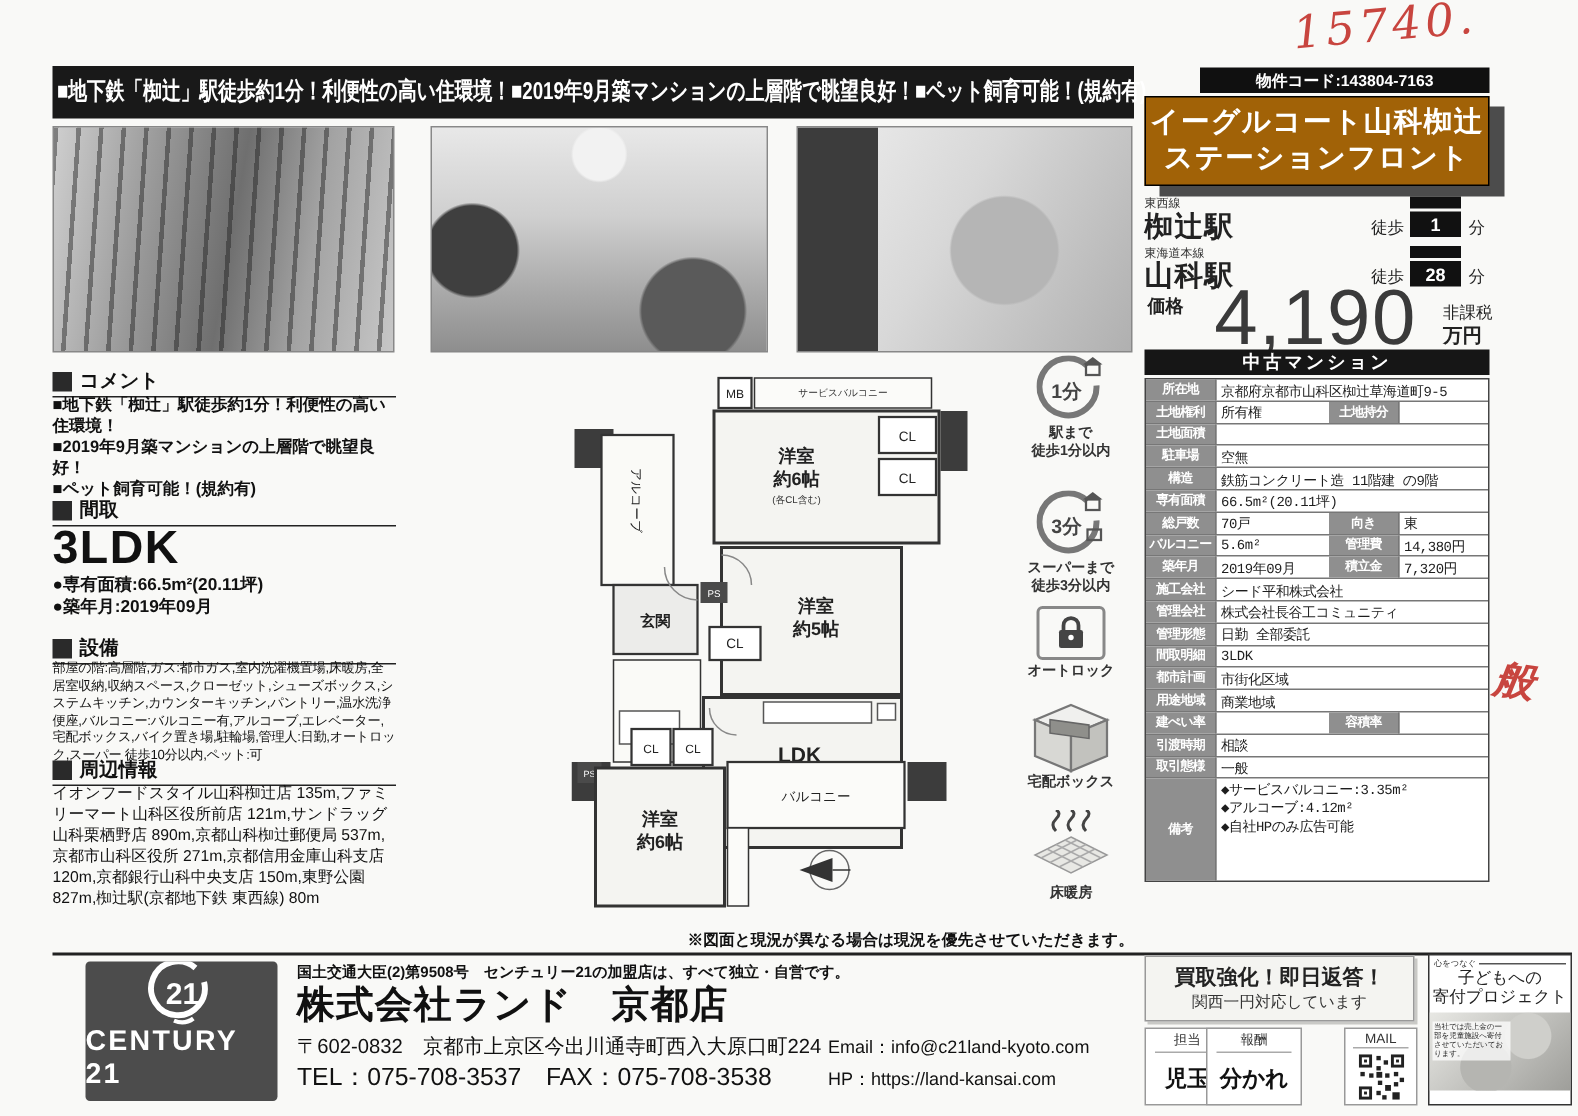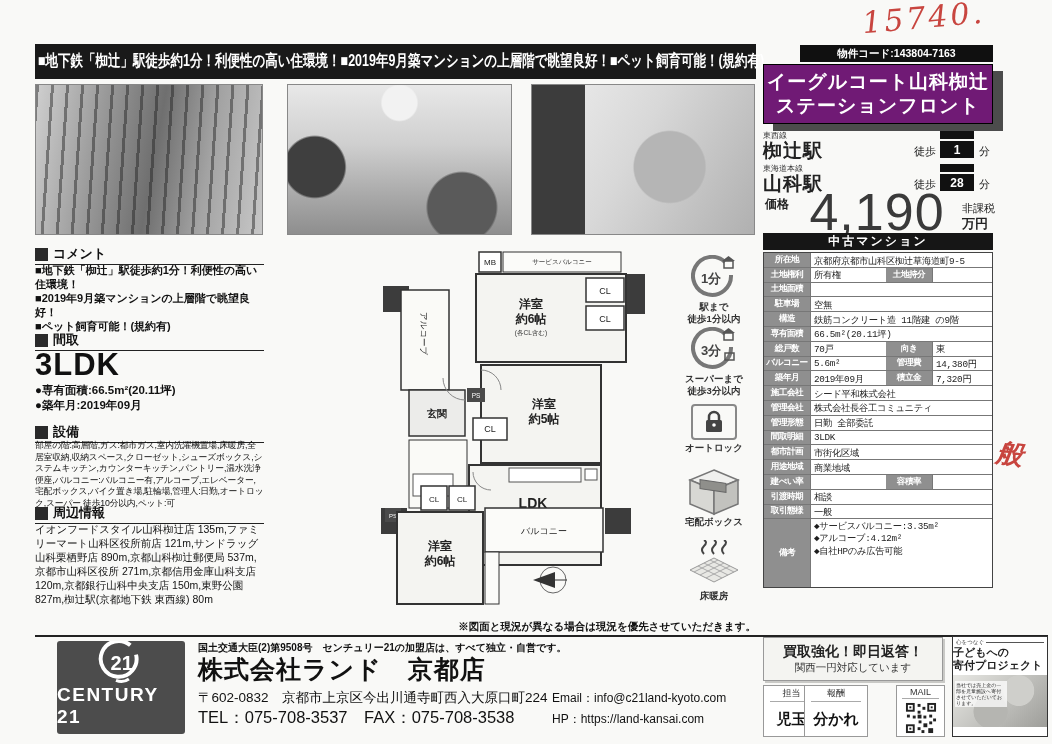--- a/index.html
+++ b/index.html
@@ -32,21 +32,21 @@
       linear-gradient(to bottom,#e8e8e4 0%,#cfcfcb 40%,#a8a8a4 75%,#8e8e8a 100%);}
   .photo3 { left:531px; width:224px;
     background:
       linear-gradient(to right,#3c3c38 0 24%, rgba(0,0,0,0) 24%),
       radial-gradient(circle at 62% 55%, #b5b5b1 0 22%, rgba(0,0,0,0) 23%),
       linear-gradient(120deg,#efefeb 0%,#d8d8d4 45%,#b0b0ac 100%);}
 
   
   .code-bar { left:800px; top:45px; width:193px; height:17px; background:#101010; color:#fff;
     font-size:10.5px; font-weight:bold; display:flex; align-items:center; justify-content:center; }
-  .title-box { left:763px; top:64px; width:230px; height:60px; background:#701a75; border:1px solid #000;
+  .title-box { left:763px; top:64px; width:230px; height:60px; background:#a16207; border:1px solid #000;
     box-shadow:10px 7px 0 #4c4c4c; color:#fff; display:flex; flex-direction:column; align-items:center;
     justify-content:center; line-height:1.25; }
   .title-box div { font-size:19px; font-weight:bold; letter-spacing:1px; }
 
   .st-line { font-size:8px; color:#333; }
   .st-name { font-size:19px; font-weight:600; color:#222; letter-spacing:1px; }
   .walk-label { font-size:11px; }
   .min-box { width:34px; height:17px; background:#111; color:#fff; font-size:12px; font-weight:bold;
     display:flex; align-items:center; justify-content:center; }
   .min-tab { width:34px; height:8px; background:#111; }
@@ -107,21 +107,21 @@
   .kaitori-1 { font-size:14px; font-weight:bold; color:#222; }
   .kaitori-2 { font-size:10.5px; color:#333; }
 
   .cbox { top:685px; height:52px; border:1px solid #999; background:#fff; display:flex; flex-direction:column; align-items:center; }
   .cbox-h { font-size:9px; color:#333; border-bottom:1px solid #aaa; width:80%; text-align:center; padding:1px 0; }
   .cbox-v { font-size:15px; font-weight:600; color:#111; flex:1; display:flex; align-items:center; }
 
   .donation { left:952px; top:636px; width:96px; height:101px; border:1.5px solid #333; background:#fff; overflow:hidden; }
   .don-tag { font-size:5.5px; color:#333; padding:2px 3px 0 3px; display:flex; align-items:center; gap:2px; }
   .don-tag::after { content:""; flex:1; border-top:1px solid #555; }
-  .don-l { text-align:left; font-size:11px; font-weight:700; color:#222; line-height:13px; }
+  .don-l { text-align:center; font-size:11px; font-weight:400; color:#222; line-height:13px; }
   .don-photo { margin-top:3px; height:52px;
     background: radial-gradient(circle at 70% 30%, #cfcfcb 0 20%, rgba(0,0,0,0) 21%),
                 radial-gradient(circle at 40% 70%, #b5b5b1 0 25%, rgba(0,0,0,0) 26%),
                 linear-gradient(135deg,#e8e8e4,#9e9e9a); position:relative; }
   .don-note { position:absolute; left:2px; top:6px; width:52px; font-size:5px; line-height:6px; color:#222;
     background:rgba(255,255,255,.75); padding:1px; }
 </style>
 </head>
 <body>
 
@@ -350,21 +350,21 @@
   <path d="M110 240 A18 18 0 0 1 92 222" fill="none" stroke="#888" stroke-width="1"></path>
 
   <g>
     <circle cx="172" cy="330" r="13" fill="none" stroke="#666" stroke-width="1"></circle>
     <polygon points="152,330 174,322 174,338" fill="#333"></polygon>
     <line x1="174" y1="330" x2="186" y2="330" stroke="#333" stroke-width="1"></line>
   </g>
 </svg>
 </div>
 
-<div class="abs feat" style="top:255px;">
+<div class="abs feat" style="top:237px;">
   <svg width="46" height="46" viewBox="0 0 46 46">
     <path d="M34 7 A19 19 0 1 0 40 20" fill="none" stroke="#777" stroke-width="4"></path>
     <rect x="33" y="6" width="9" height="7" fill="none" stroke="#555" stroke-width="1.5"></rect>
     <polygon points="31,6 37.5,1 44,6" fill="#555"></polygon>
     <text x="20" y="28" font-size="13" font-weight="bold" text-anchor="middle" fill="#444">1分</text>
   </svg>
   <div class="feat-label">
       <div>駅まで</div>
       <div>徒歩1分以内</div>
     </div>

